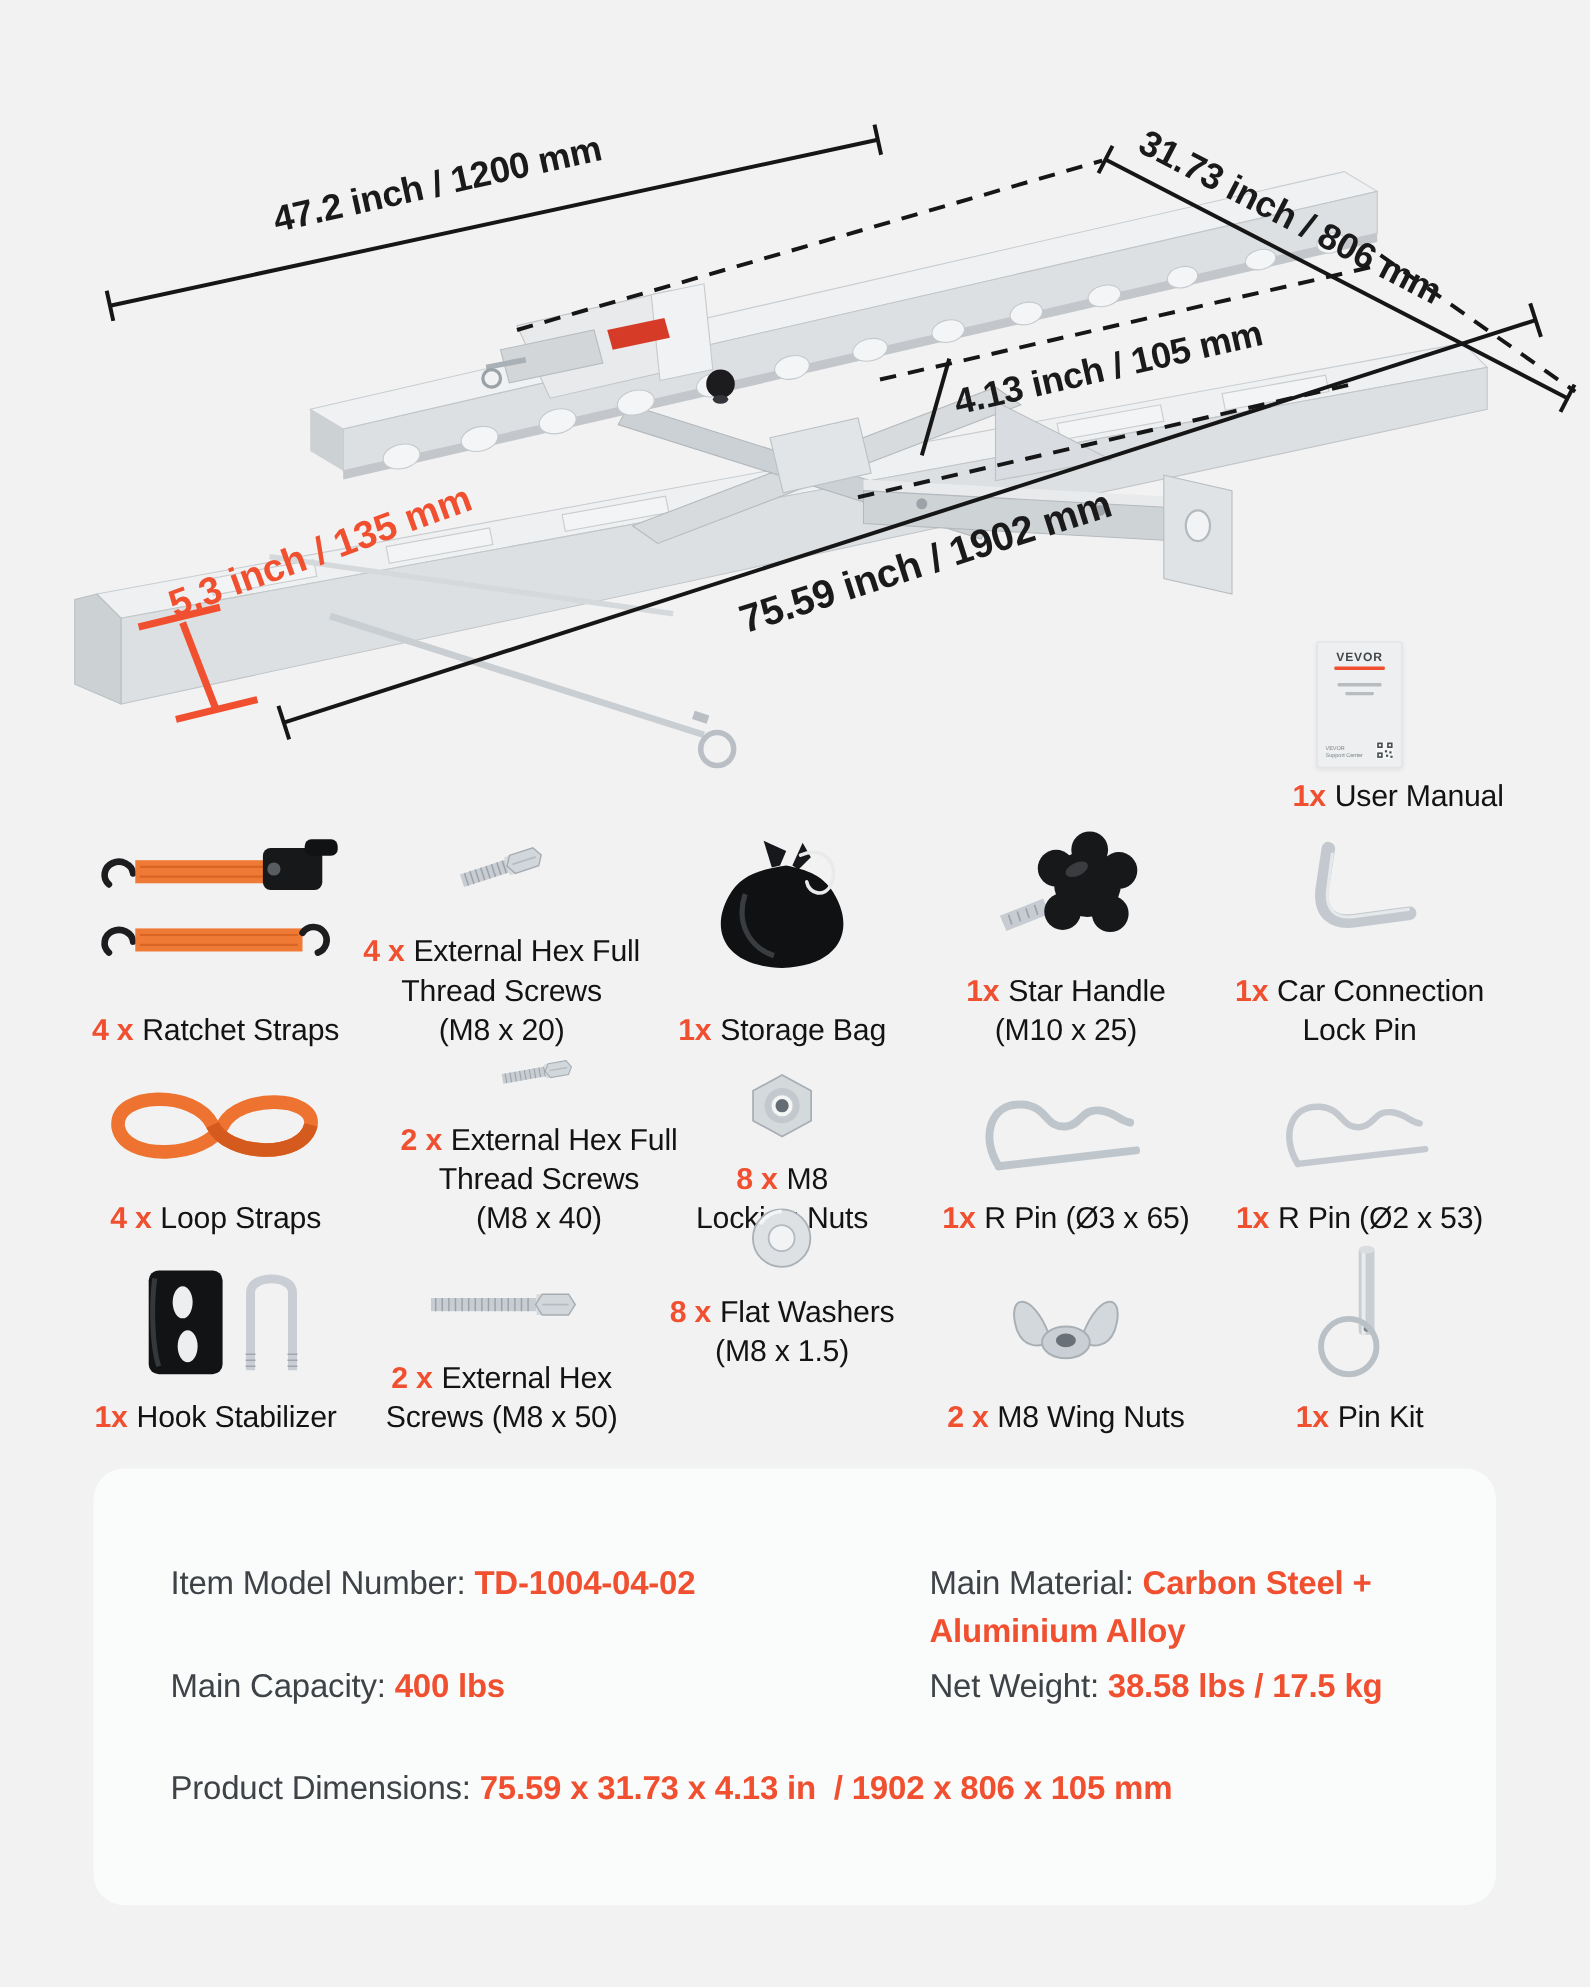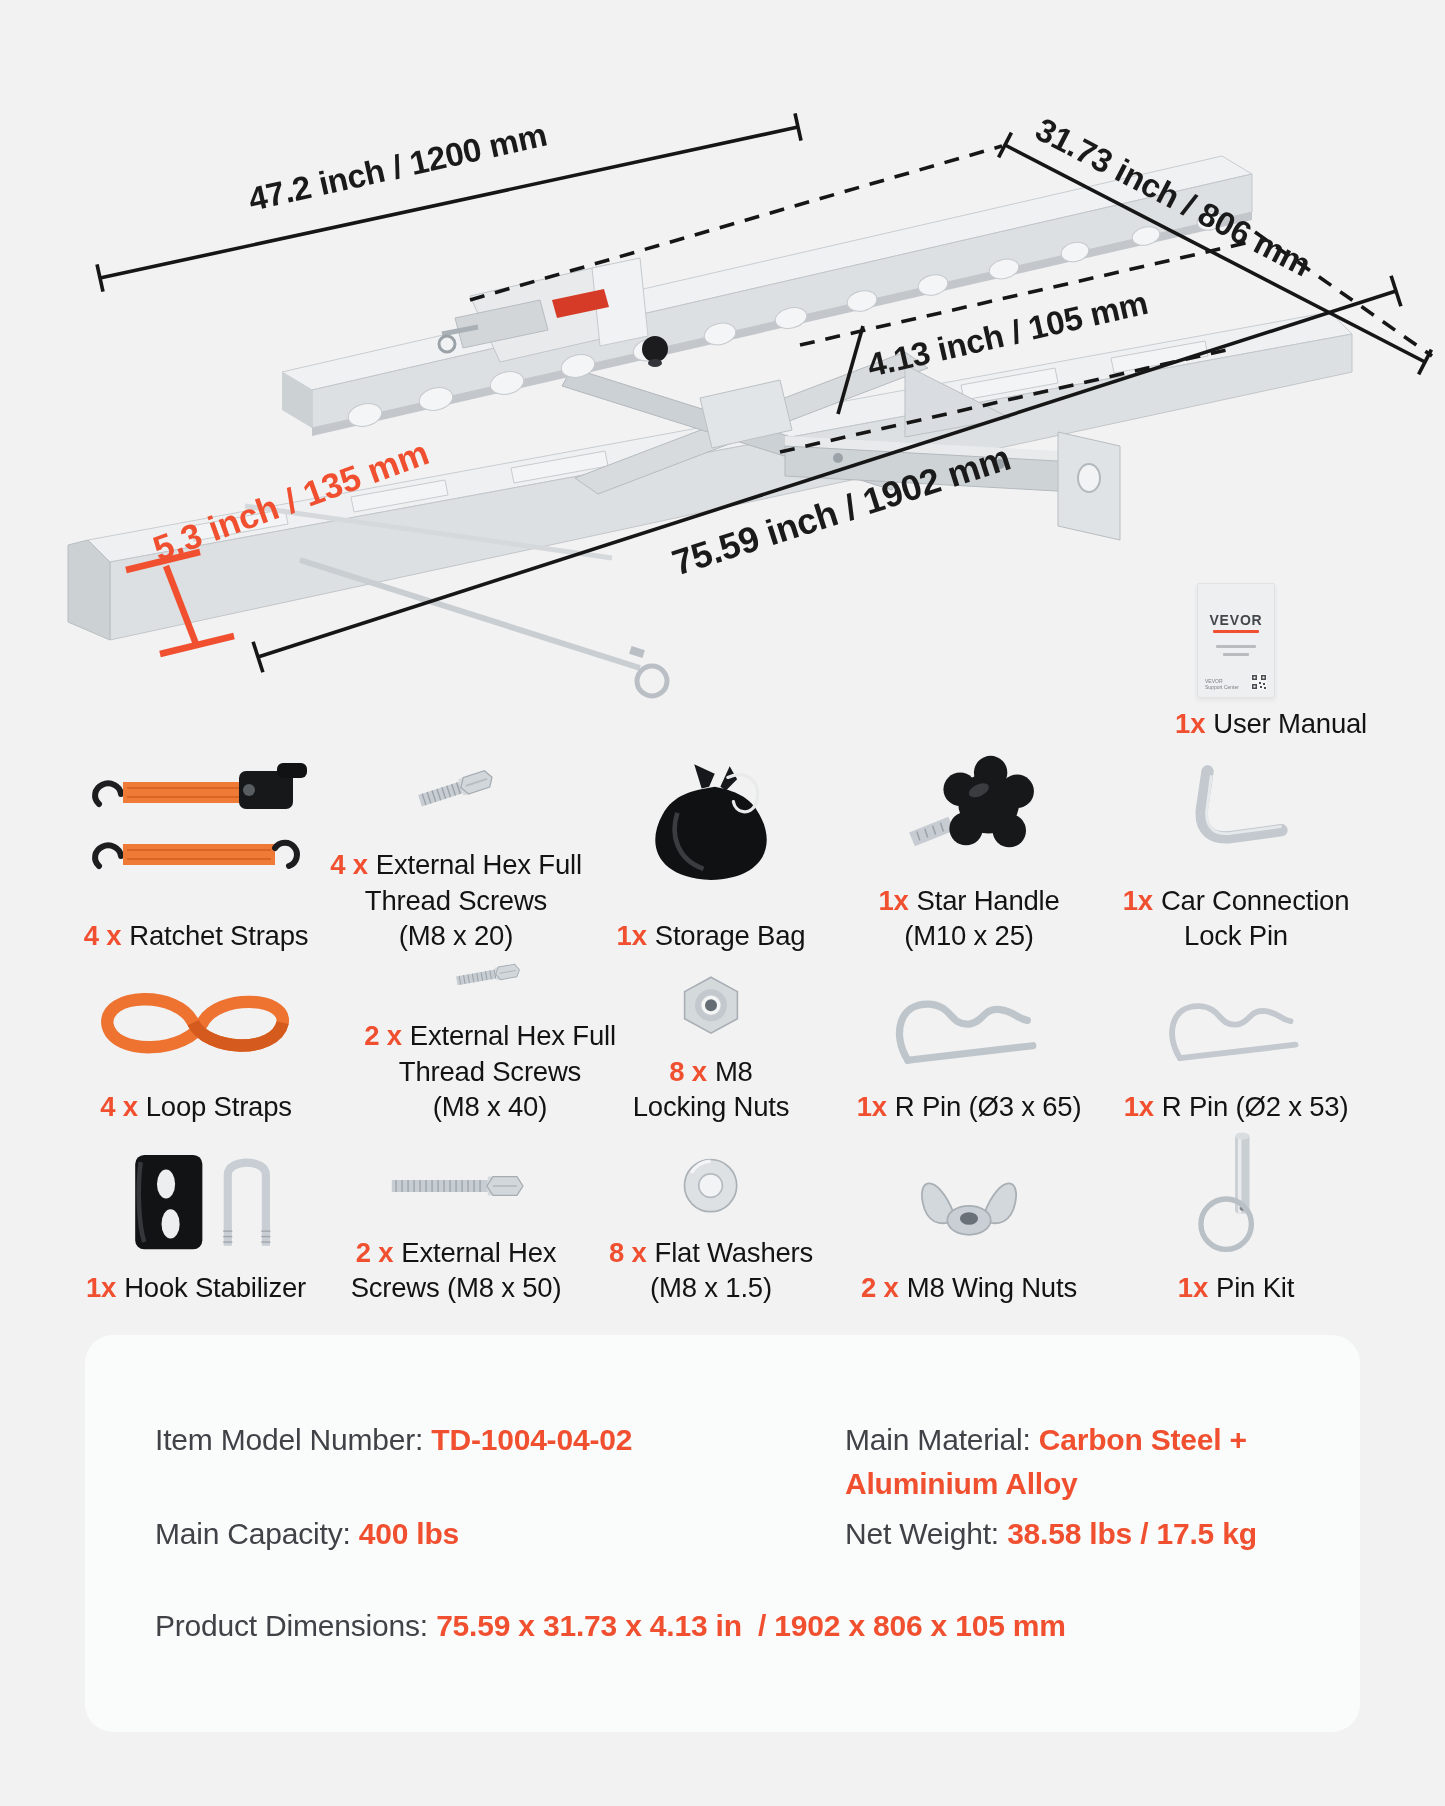--- a/index.html
+++ b/index.html
@@ -14,21 +14,21 @@
   
   .cell{position:absolute;width:262px;display:flex;flex-direction:column;align-items:center;justify-content:flex-end;text-align:center;}
   .icon-wrap{flex:1;display:flex;align-items:center;justify-content:center;margin-bottom:8px;}
   .acc-label{font-size:27.5px;line-height:1.3;color:#131313;letter-spacing:-.2px;font-weight:500;}
   .cnt{color:#F05030;font-weight:700;margin-right:8px;white-space:pre;}
   .lbl{white-space:pre-line;}
   
   .manual-card{position:absolute;left:1197px;top:583px;width:76px;height:113px;background:#edeff0;
                border:1px solid #e0e2e3;border-radius:2px;box-shadow:0 2px 5px rgba(0,0,0,.07);
                display:flex;flex-direction:column;align-items:center;}
-  .manual-brand{margin-top:28px;font-size:14px;font-weight:700;letter-spacing:.8px;color:#42474c;}
+  .manual-brand{margin-top:8px;font-size:11px;font-weight:700;letter-spacing:.8px;color:#42474c;}
   .manual-tagline{width:46px;height:3px;background:#F05030;margin-top:2px;border-radius:1px;}
   .mbar{background:#b9bcbf;border-radius:1px;}
   .manual-bottom{position:absolute;left:7px;right:7px;bottom:7px;display:flex;align-items:flex-end;justify-content:space-between;}
   .manual-support{font-size:5px;color:#7c8185;line-height:1.1;width:34px;text-align:left;}
   
   .spec-box{position:absolute;left:85px;top:1335px;width:1275px;height:397px;background:#fafbfb;border-radius:28px;}
   .spec-row{position:absolute;font-size:30px;line-height:1.45;letter-spacing:-.2px;}
   .spec-label{color:#3f4347;white-space:pre;}
   .spec-value{color:#F05030;font-weight:700;white-space:pre-wrap;}
 </style>
@@ -405,21 +405,21 @@
         <polygon points="130,24 158,24 165,35 158,46 130,46 123,35" fill="#d2d7db" stroke="#a6adb2" stroke-width="1.5"></polygon>
         <line x1="130" y1="35" x2="158" y2="35" stroke="#b6bcc1" stroke-width="2"></line>
       </svg>
     </div>
     <div class="acc-label">
       <span class="cnt">2 x</span><span class="lbl">External Hex
 Screws (M8 x 50)</span>
     </div>
   </div>
 
-  <div class="cell" style="left:580px;top:1146px;height:160px;">
+  <div class="cell" style="left:580px;top:1086px;height:160px;">
     <div class="icon-wrap">
       <svg width="80" height="80" viewBox="0 0 95 95">
         <circle cx="47" cy="47" r="31" fill="#dde1e4" stroke="#aab1b6" stroke-width="2"></circle>
         <circle cx="47" cy="47" r="14" fill="#f2f3f4" stroke="#b4bac0" stroke-width="2"></circle>
         <path d="M24,32 A29,29 0 0 1 47,18" stroke="#f4f5f6" stroke-width="4" fill="none"></path>
       </svg>
     </div>
     <div class="acc-label">
       <span class="cnt">8 x</span><span class="lbl">Flat Washers
 (M8 x 1.5)</span>

